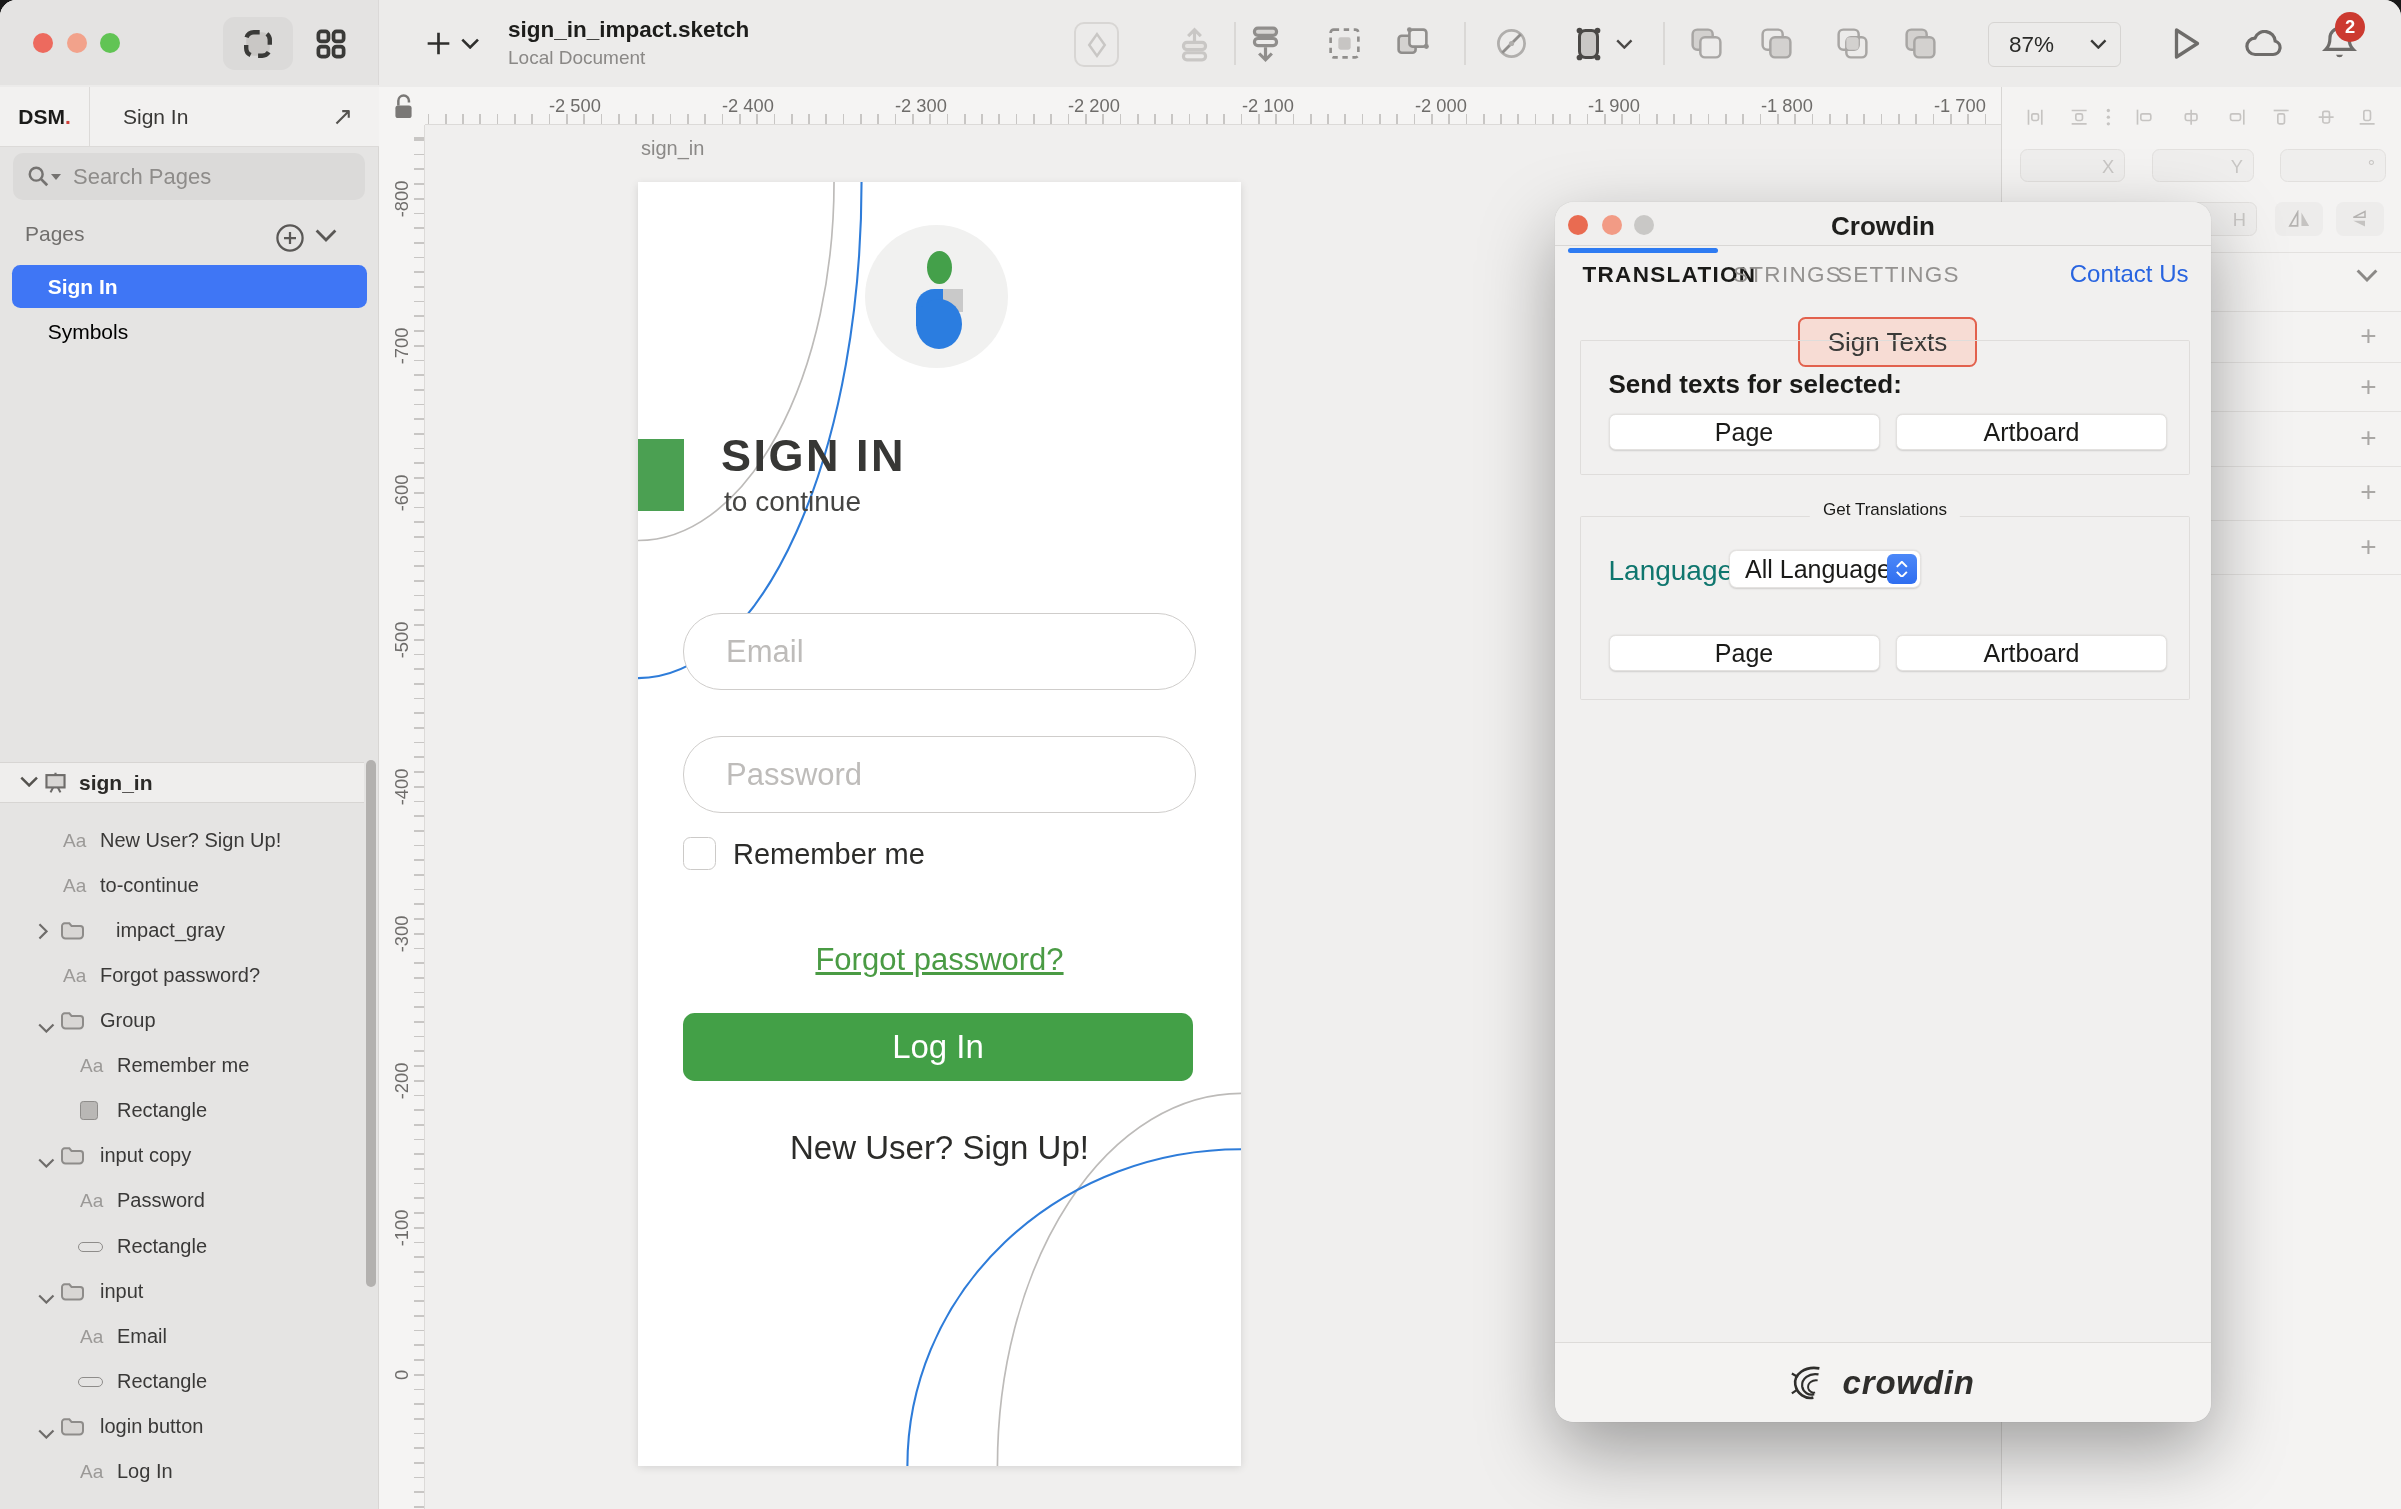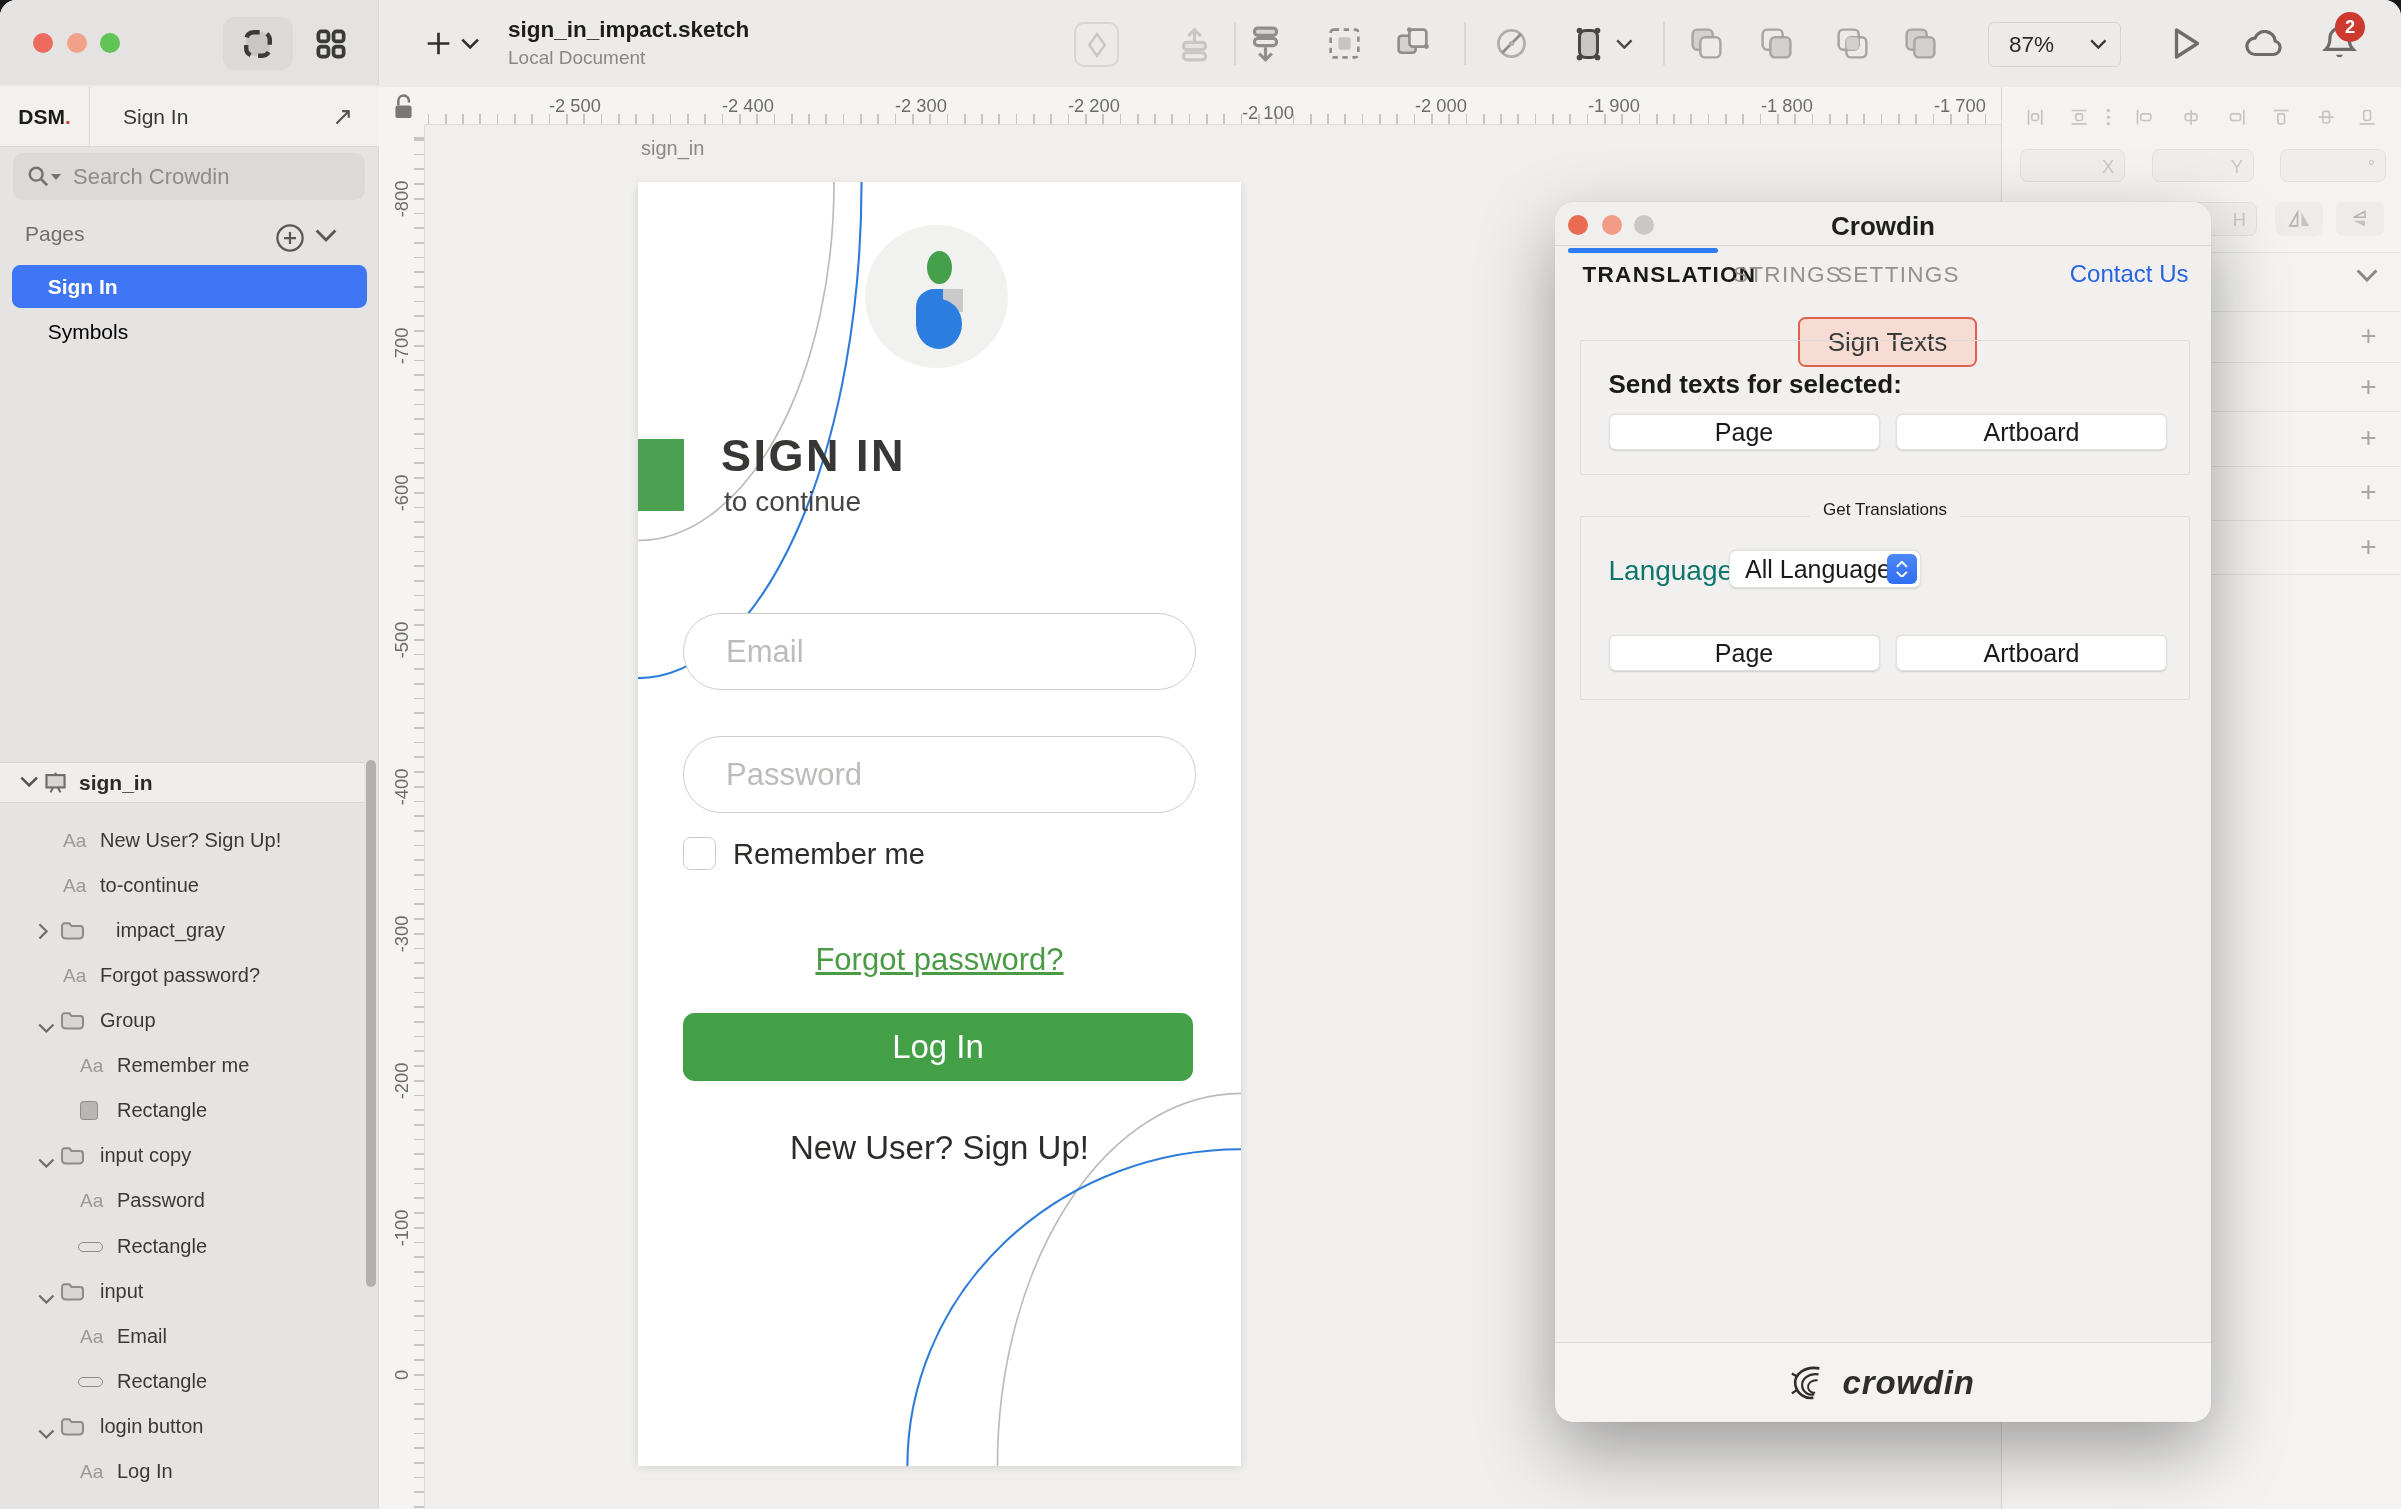--- a/index.html
+++ b/index.html
@@ -291,21 +291,21 @@
     </div>
 
     <div id="search-box">
       <span class="mag">
         <svg width="23" height="23" viewBox="0 0 15 15">
             <circle cx="6" cy="6" r="4.2" fill="none" stroke="#757371" stroke-width="1.6"></circle>
             <line x1="9.2" y1="9.2" x2="13.2" y2="13.2" stroke="#757371" stroke-width="1.8"></line>
           </svg>
       </span>
       <span class="drop"></span>
-      <span class="ph">Search Crowdin</span>
+      <span class="ph">Search Pages</span>
     </div>
 
     <div id="pages-header">Pages</div>
     <div id="pages-plus">
       <svg width="30" height="30" viewBox="0 0 20 20">
           <circle cx="10" cy="10" r="8.4" fill="none" stroke="#5A5856" stroke-width="1.5"></circle>
           <path d="M10 6v8M6 10h8" stroke="#5A5856" stroke-width="1.5"></path>
         </svg>
     </div>
     <div id="pages-chev">
@@ -428,21 +428,21 @@
           <path d="M5 9V5.8A3.6 3.6 0 0 1 12.2 5.8V7" fill="none" stroke="#7A7876" stroke-width="1.7"></path>
           <rect x="3" y="9" width="11" height="8.5" rx="1.8" fill="#7A7876"></rect>
         </svg>
     </div>
     <div id="hruler">
         <div class="ticks"></div>
         <span class="hlabel" style="left: 170px;">-2 500</span>
         <span class="hlabel" style="left: 343px;">-2 400</span>
         <span class="hlabel" style="left: 516px;">-2 300</span>
         <span class="hlabel" style="left: 689px;">-2 200</span>
-        <span class="hlabel" style="left: 863px; margin-top: 7px;">-2 100</span>
+        <span class="hlabel" style="left: 863px;">-2 100</span>
         <span class="hlabel" style="left: 1036px;">-2 000</span>
         <span class="hlabel" style="left: 1209px;">-1 900</span>
         <span class="hlabel" style="left: 1382px;">-1 800</span>
         <span class="hlabel" style="left: 1555px;">-1 700</span>
       </div>
     <div id="vruler">
         <div class="ticks"></div>
         <span class="vlabel" style="top: 63px;">-800</span>
         <span class="vlabel" style="top: 210px;">-700</span>
         <span class="vlabel" style="top: 357px;">-600</span>

